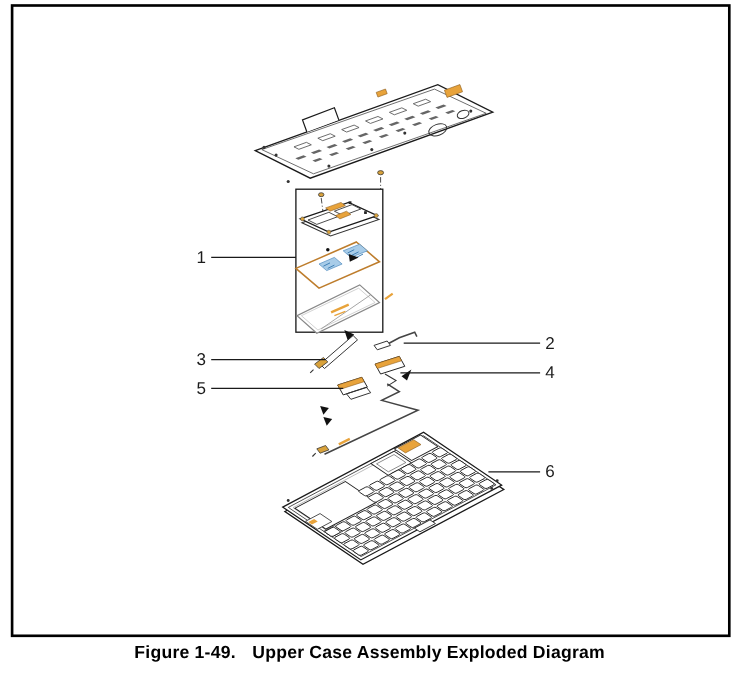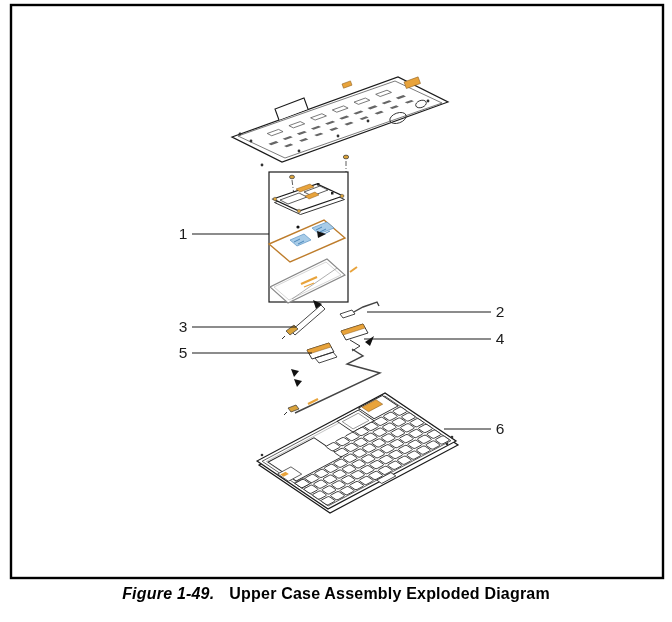--- a/index.html
+++ b/index.html
@@ -1,21 +1,21 @@
 <!DOCTYPE html>
 <html><head>
 <meta charset="utf-8">
 <style>
   html,body{margin:0;padding:0;background:#fff;}
   .page{position:relative;width:672px;height:622px;background:#ffffff;overflow:hidden;
         font-family:"Liberation Sans",sans-serif;}
   .diagram-svg{position:absolute;left:0;top:0;}
   .caption{position:absolute;left:0;top:585px;width:672px;text-align:center;
            font-weight:bold;font-size:16px;color:#000;letter-spacing:.2px;}
-  .caption .cap-label{margin-right:15px;font-style:italic;}
+  .caption .cap-label{margin-right:15px;}
   .callout-text{font-family:"Liberation Sans",sans-serif;font-size:15.5px;fill:#1c1c1c;}
   .leader{stroke:#1a1a1a;stroke-width:1.2;}
   .outline{fill:#ffffff;stroke:#1a1a1a;stroke-width:1.2;}
   .thin{fill:none;stroke:#444;stroke-width:0.7;}
   .wire{fill:none;stroke:#444;stroke-width:1.4;}
   .arrowhead{fill:#111;}
   #kb-keys rect{fill:#fff;stroke:#1a1a1a;stroke-width:.75;}
   .rib{fill:#666;}
   .ribo{fill:none;stroke:#555;stroke-width:.7;}
   .dot{fill:#333;}

